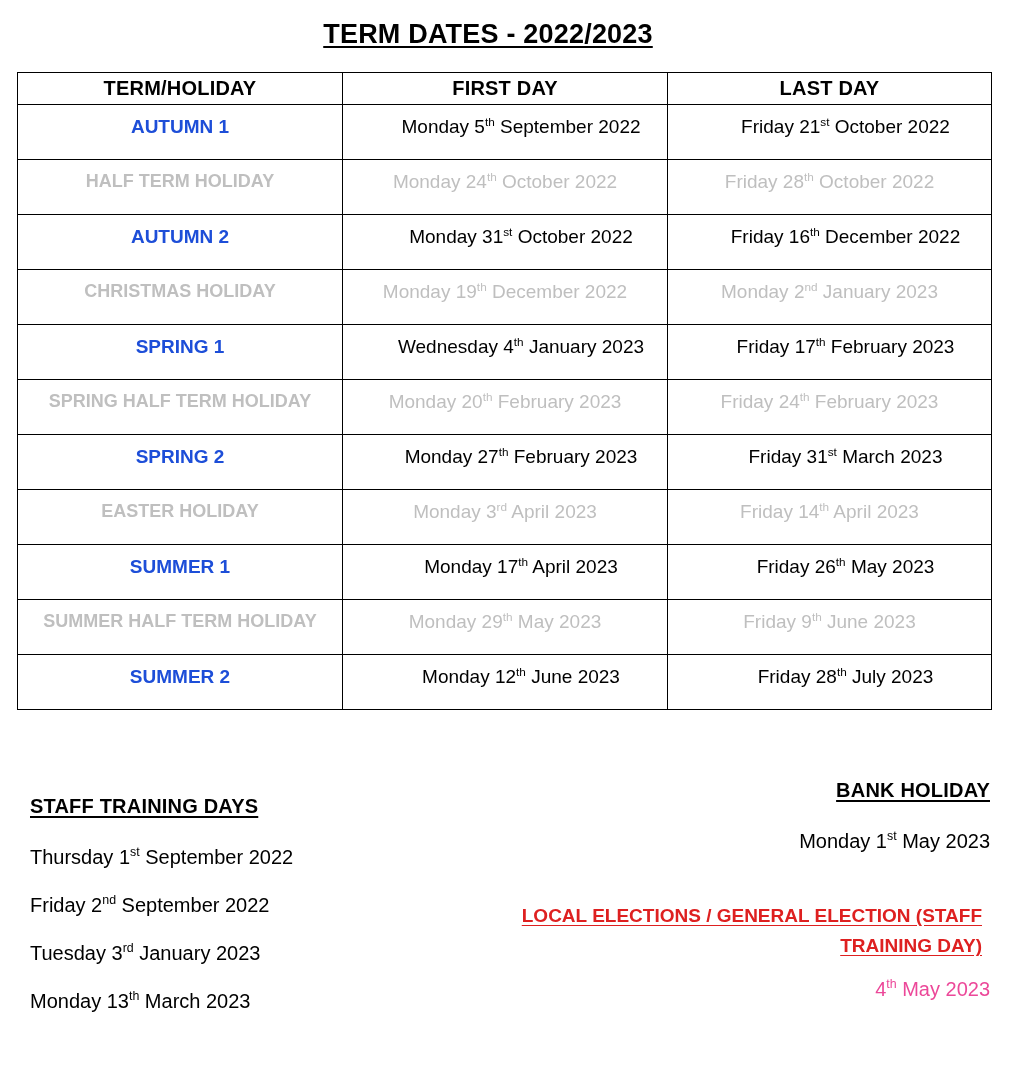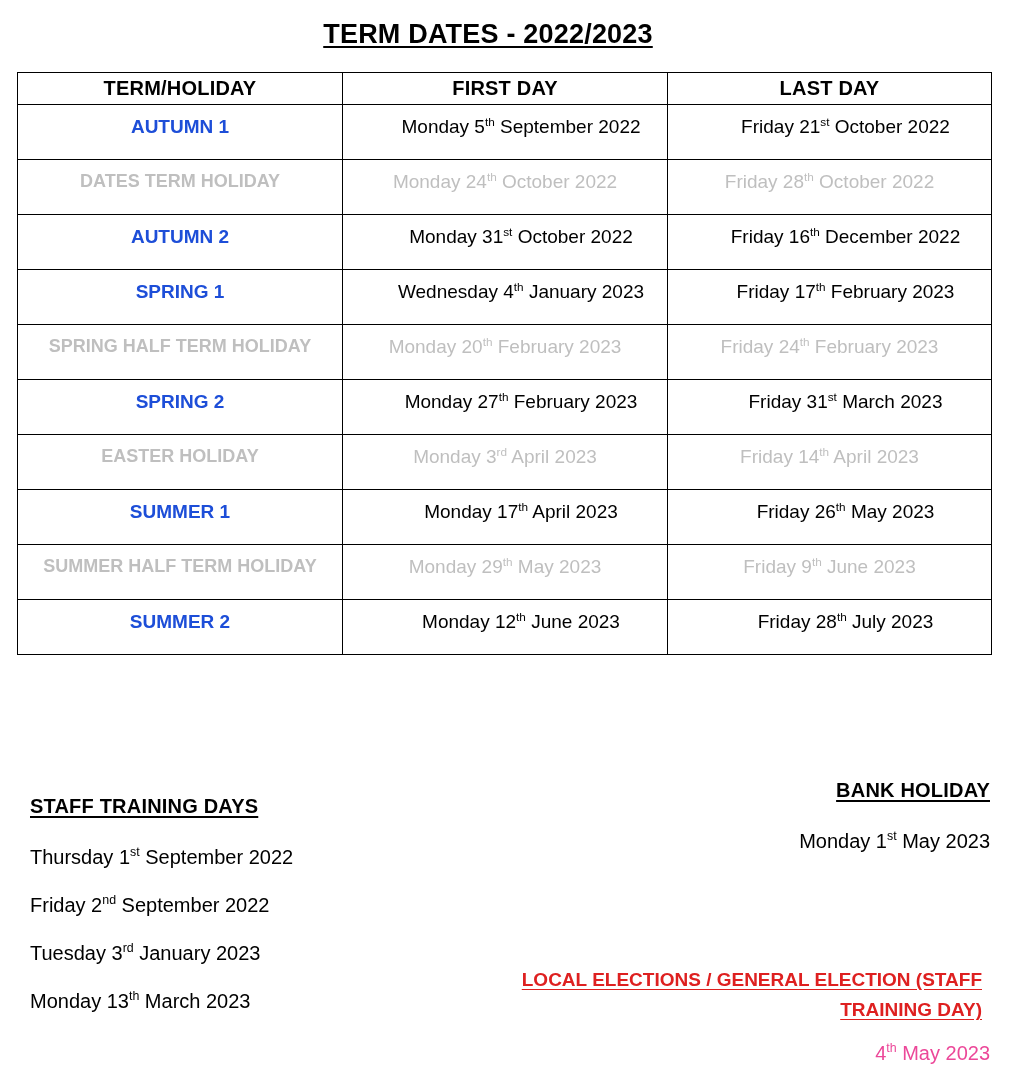--- a/index.html
+++ b/index.html
@@ -136,21 +136,21 @@
     text-underline-offset: 3px;
   }
   .sec-line {
     font-size: 20px;
     font-weight: normal;
     margin-bottom: 25px;
     line-height: 1.15;
   }
 
   .election-block {
-    margin-top: 112px;
+    margin-top: 48px;
     color: #de2020;
   }
   .election-heading {
     font-size: 19px;
     font-weight: bold;
     line-height: 30px;
     padding: 0 8px;
   }
   .election-heading span {
     text-decoration: underline;
@@ -183,28 +183,33 @@
       <th>LAST DAY</th>
     </tr>
   </thead>
   <tbody id="table-body">
       <tr class="row-term">
         <td class="cell-name">AUTUMN 1</td>
         <td class="cell-date">Monday 5<sup>th</sup> September 2022</td>
         <td class="cell-date">Friday 21<sup>st</sup> October 2022</td>
       </tr>
       <tr class="row-holiday">
-        <td class="cell-name">DATES TERM HOLIDAY</td>
+        <td class="cell-name">HALF TERM HOLIDAY</td>
         <td class="cell-date">Monday 24<sup>th</sup> October 2022</td>
         <td class="cell-date">Friday 28<sup>th</sup> October 2022</td>
       </tr>
       <tr class="row-term">
         <td class="cell-name">AUTUMN 2</td>
         <td class="cell-date">Monday 31<sup>st</sup> October 2022</td>
         <td class="cell-date">Friday 16<sup>th</sup> December 2022</td>
+      </tr>
+      <tr class="row-holiday">
+        <td class="cell-name">CHRISTMAS HOLIDAY</td>
+        <td class="cell-date">Monday 19<sup>th</sup> December 2022</td>
+        <td class="cell-date">Monday 2<sup>nd</sup> January 2023</td>
       </tr>
       <tr class="row-term">
         <td class="cell-name">SPRING 1</td>
         <td class="cell-date">Wednesday 4<sup>th</sup> January 2023</td>
         <td class="cell-date">Friday 17<sup>th</sup> February 2023</td>
       </tr>
       <tr class="row-holiday">
         <td class="cell-name">SPRING HALF TERM HOLIDAY</td>
         <td class="cell-date">Monday 20<sup>th</sup> February 2023</td>
         <td class="cell-date">Friday 24<sup>th</sup> February 2023</td>

